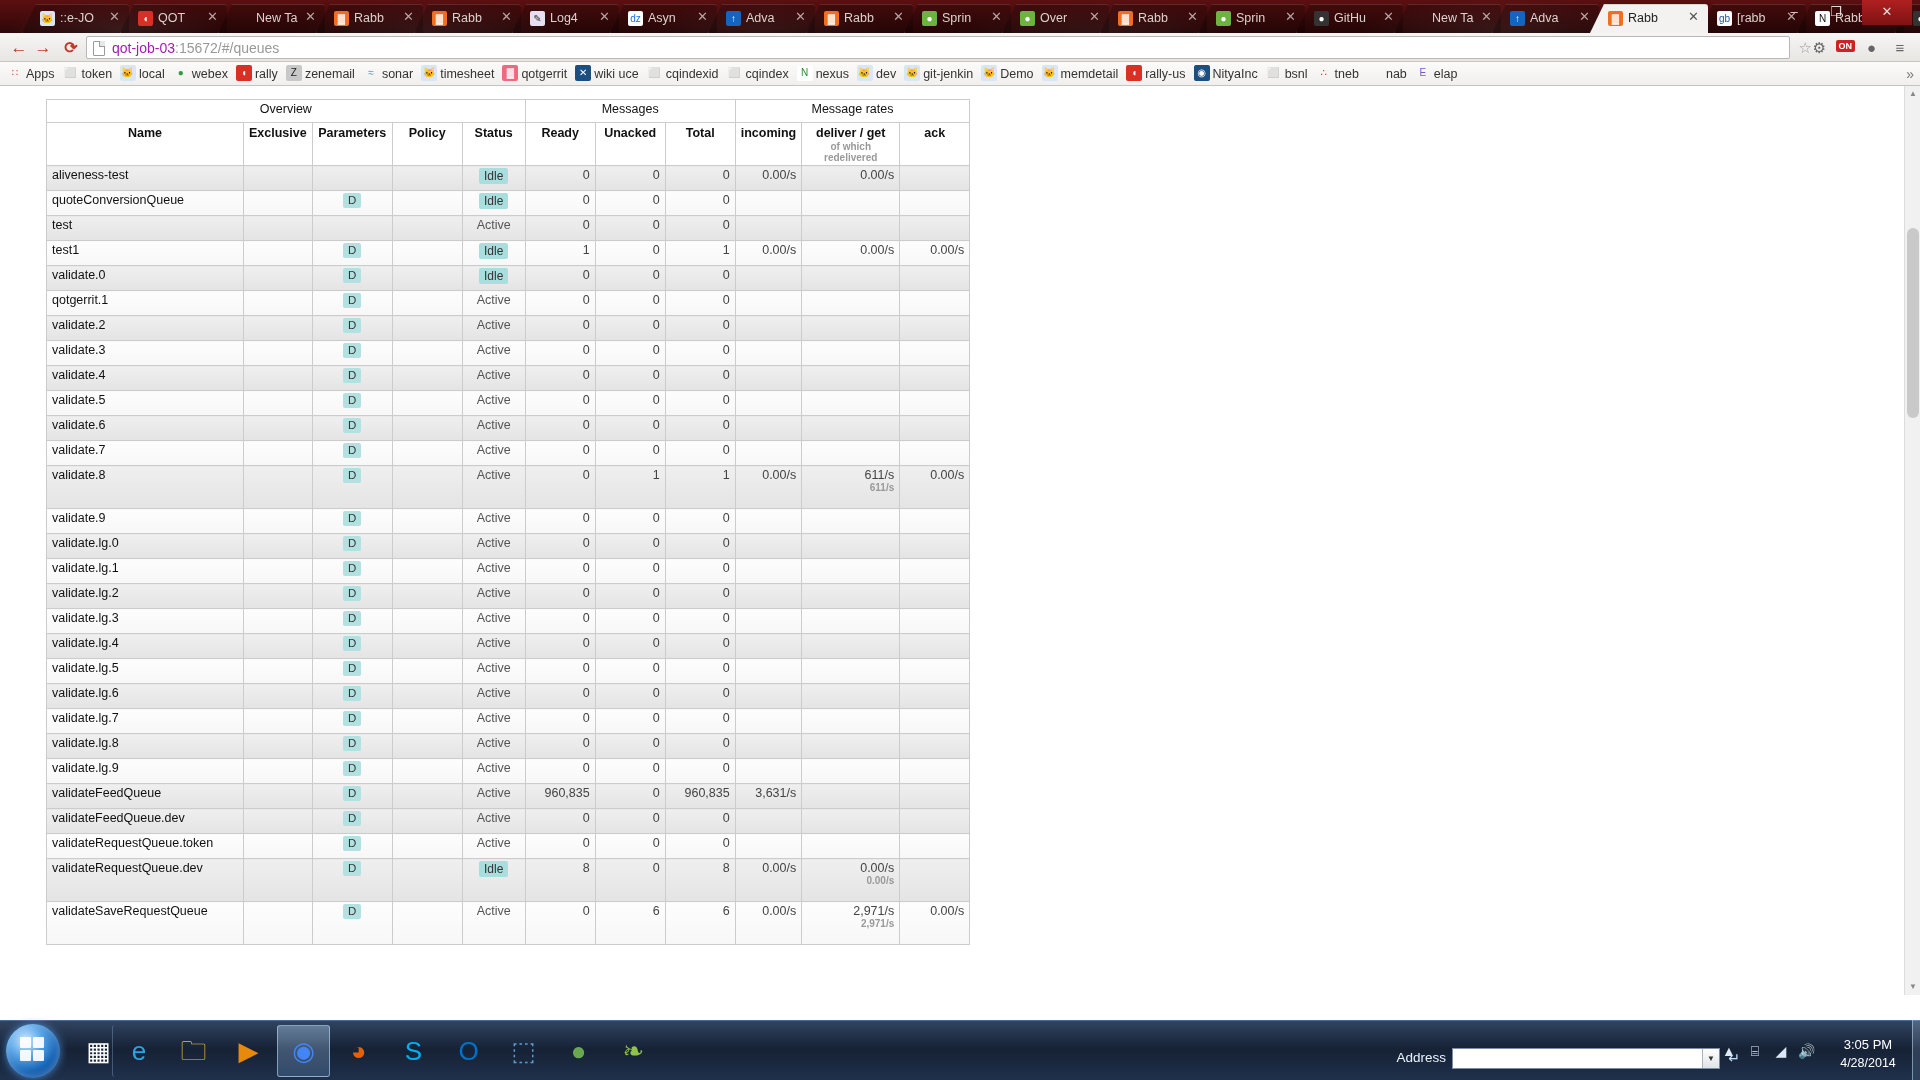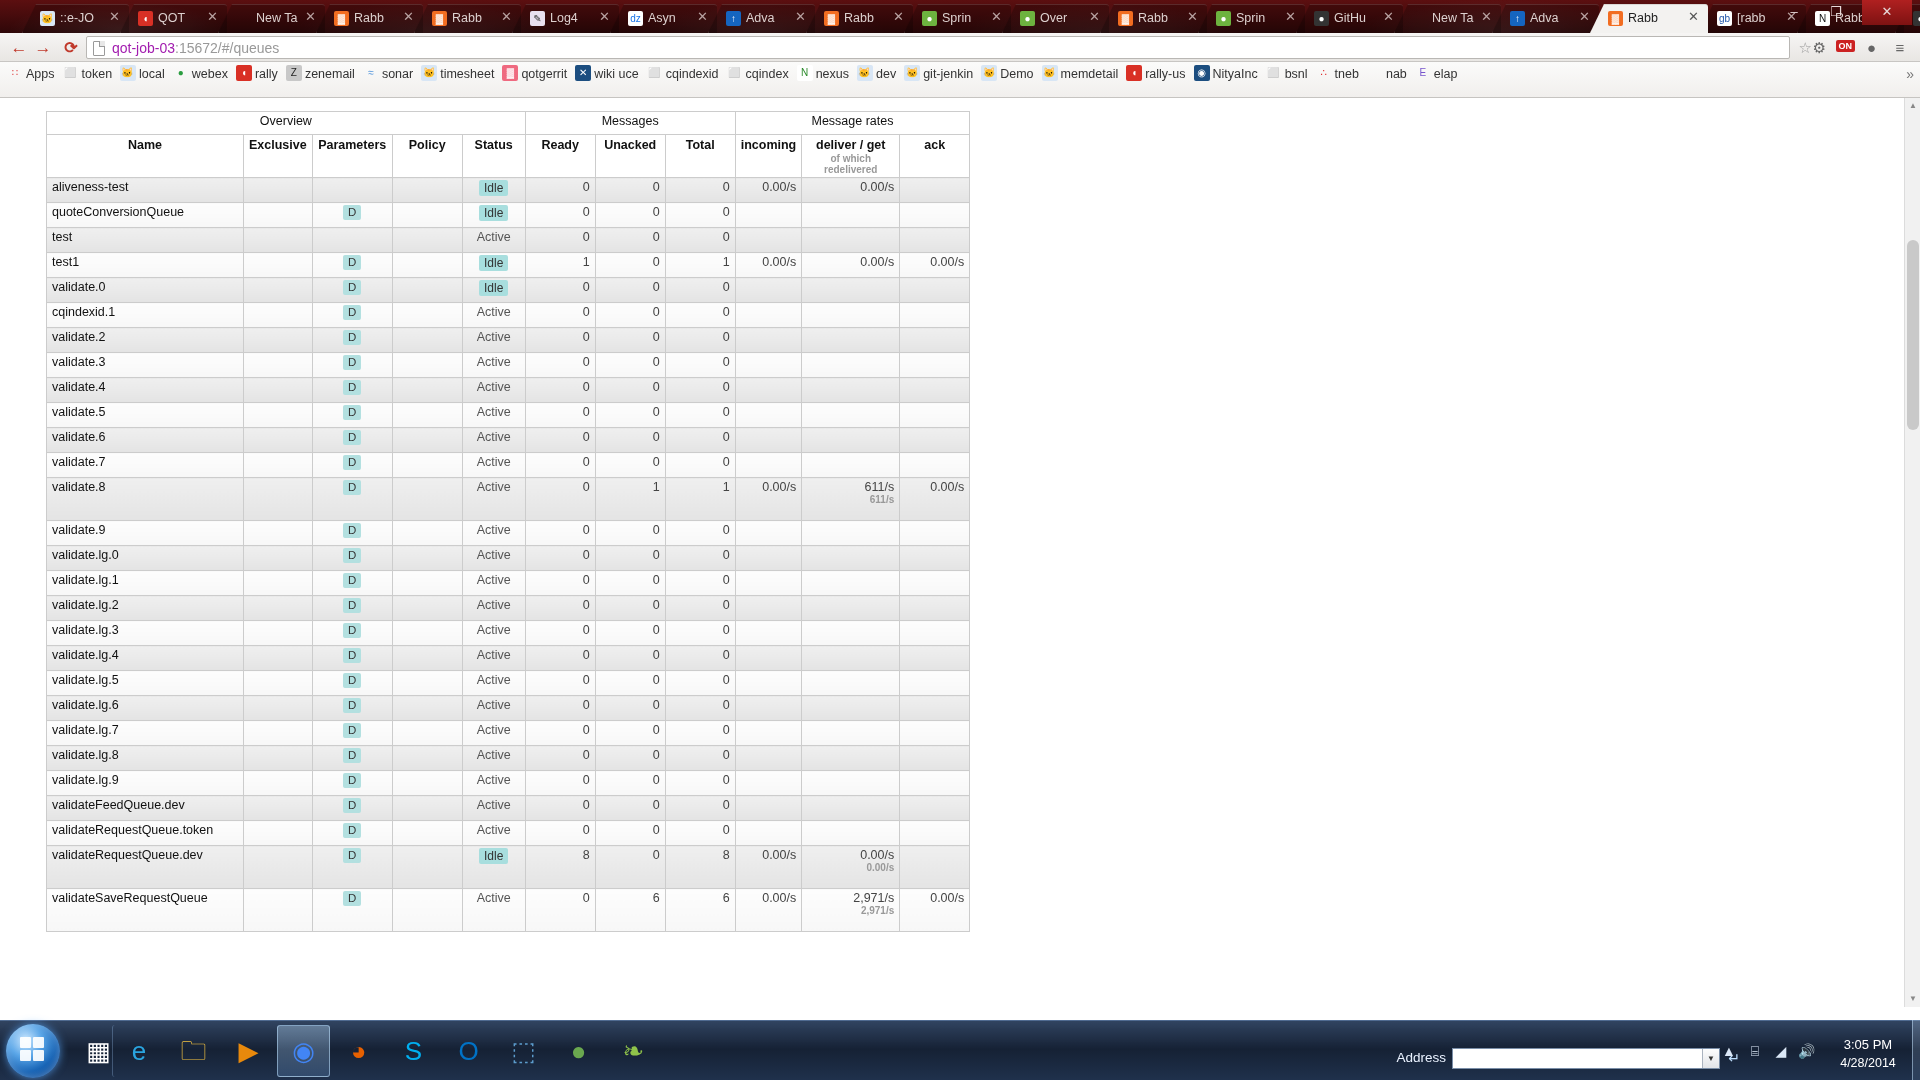--- a/index.html
+++ b/index.html
@@ -98,21 +98,21 @@
   .urltext b { color: #a21caf; font-weight: normal; }
   .tb-right { position: absolute; right: 8px; top: 3px; height: 23px; }
   .tb-icon { display: inline-block; vertical-align: top; width: 24px; height: 23px;
              text-align: center; line-height: 23px; font-size: 15px; color: #666; }
   .star { position: absolute; right: 108px; top: 6px; font-size: 15px; color: #9a9a9a; }
   .onbadge { display:inline-block; vertical-align: top; margin-top: 4px; background:#cc2222; color:#fff;
              font-size:9px; font-weight:bold; padding:1px 3px; border-radius:2px; }
 
   
   .bookmarks {
-    position: relative; height: 36px;
+    position: relative; height: 24px;
     background: linear-gradient(180deg, #fbfbfa 0%, #f1efed 100%);
     border-bottom: 1px solid #c6c4c1;
     white-space: nowrap; overflow: hidden;
     padding-left: 5px;
   }
   .bm { display: inline-block; vertical-align: top; height: 24px; line-height: 24px;
         font-size: 12.5px; color: #333; padding: 0 6px 0 2px; white-space: nowrap; }
   .bm .bi { display: inline-block; width: 16px; height: 16px; vertical-align: -3px;
             margin-right: 3px; font-size: 10px; line-height: 16px; text-align: center;
             overflow: hidden; border-radius: 2px; }
@@ -358,21 +358,21 @@
             <td class="c-policy"></td>
             <td class="c-status"><span class="badge-idle">Idle</span></td>
             <td class="c-num">0</td>
             <td class="c-num">0</td>
             <td class="c-num">0</td>
             <td class="c-rate"></td>
             <td class="c-dg"></td>
             <td class="c-ack"></td>
           </tr>
           <tr class="even">
-            <td class="c-name">cqindexid.1</td>
+            <td class="c-name">qotgerrit.1</td>
             <td class="c-excl"></td>
             <td class="c-param"><span class="badge-d">D</span></td>
             <td class="c-policy"></td>
             <td class="c-status"><span>Active</span></td>
             <td class="c-num">0</td>
             <td class="c-num">0</td>
             <td class="c-num">0</td>
             <td class="c-rate"></td>
             <td class="c-dg"></td>
             <td class="c-ack"></td>
@@ -601,20 +601,33 @@
           <tr class="even">
             <td class="c-name">validate.lg.9</td>
             <td class="c-excl"></td>
             <td class="c-param"><span class="badge-d">D</span></td>
             <td class="c-policy"></td>
             <td class="c-status"><span>Active</span></td>
             <td class="c-num">0</td>
             <td class="c-num">0</td>
             <td class="c-num">0</td>
             <td class="c-rate"></td>
+            <td class="c-dg"></td>
+            <td class="c-ack"></td>
+          </tr>
+          <tr class="odd">
+            <td class="c-name">validateFeedQueue</td>
+            <td class="c-excl"></td>
+            <td class="c-param"><span class="badge-d">D</span></td>
+            <td class="c-policy"></td>
+            <td class="c-status"><span>Active</span></td>
+            <td class="c-num">960,835</td>
+            <td class="c-num">0</td>
+            <td class="c-num">960,835</td>
+            <td class="c-rate">3,631/s</td>
             <td class="c-dg"></td>
             <td class="c-ack"></td>
           </tr>
           <tr class="odd">
             <td class="c-name">validateFeedQueue.dev</td>
             <td class="c-excl"></td>
             <td class="c-param"><span class="badge-d">D</span></td>
             <td class="c-policy"></td>
             <td class="c-status"><span>Active</span></td>
             <td class="c-num">0</td>

